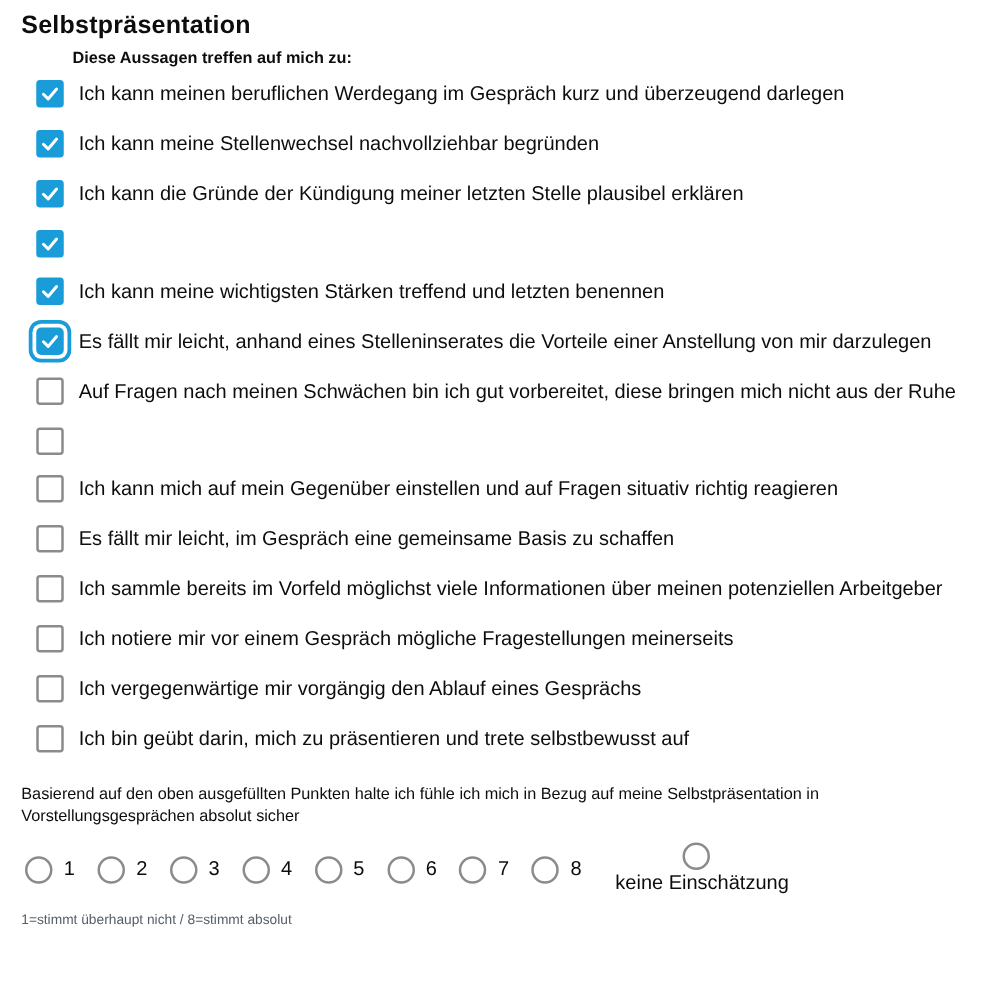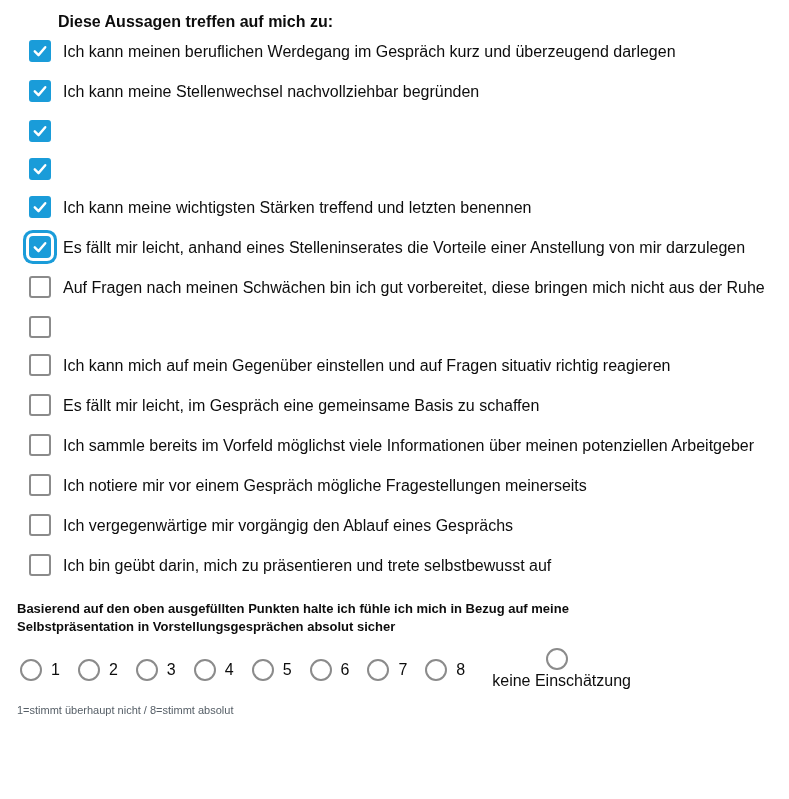--- a/index.html
+++ b/index.html
@@ -13,61 +13,62 @@
   body{
     width:789px;height:799px;overflow:hidden;
     font-family:"Liberation Sans","DejaVu Sans",sans-serif;
     color:var(--text);
   }
   .page{padding:8px 16px 0 17px;}
   .page-title{
     font-size:20px;font-weight:bold;line-height:24px;letter-spacing:.2px;
   }
   .page-subtitle{
-    font-size:16px;font-weight:bold;margin:6px 0 0 10px;line-height:16px;padding-left:31px;
+    font-size:13px;font-weight:bold;margin:6px 0 0 10px;line-height:16px;padding-left:31px;
   }
   .cb-list{
     margin:9px 0 0 12px;
     display:flex;flex-direction:column;gap:15px;
   }
   .cb-row{display:flex;align-items:flex-start;gap:12px;}
   .cb{
     flex:0 0 auto;width:22px;height:22px;margin-top:1px;
     border:2px solid var(--box-border);border-radius:3px;background:#fff;
     display:inline-flex;align-items:center;justify-content:center;
   }
   .cb.checked{border-color:var(--accent);background:var(--accent);}
   .cb.focused{box-shadow:0 0 0 3px #fff,0 0 0 6px var(--accent);border-radius:4px;}
   .cb svg{width:18px;height:18px;display:block;}
   .cb-label{
     font-size:16px;line-height:25px;max-width:707px;color:var(--text);
   }
   .rating-question{
     margin:22px 0 12px 0;
-    font-size:13px;font-weight:bold;line-height:18px;max-width:672px;
+    font-size:13px;font-weight:normal;line-height:18px;max-width:672px;
   }
   .radio-row{
     margin:10px 0 0 3px;
     display:flex;align-items:center;
   }
   .radio-opt{display:flex;align-items:center;margin-right:18px;}
   .radio-opt:last-child{margin-right:0;flex-direction:column;}
   .radio{
     flex:0 0 auto;width:22px;height:22px;border:2px solid var(--box-border);
     border-radius:50%;background:#fff;
   }
   .radio-label{font-size:16px;margin-left:9px;line-height:22px;}
   .rating-legend{
     margin-top:9px;font-size:11px;color:var(--legend);line-height:18px;
   }
 </style>
 </head>
 <body>
 
 <div class="page">
+  <h1 class="page-title">Selbstpräsentation</h1>
   <div class="page-subtitle">Diese Aussagen treffen auf mich zu:</div>
 
   <div class="cb-list">
       <div class="cb-row">
         <span class="cb checked">
           <svg viewBox="0 0 24 24">
             <polyline points="5,12.5 10,17.5 19,7" fill="none" stroke="#ffffff" stroke-width="3.2" stroke-linecap="round" stroke-linejoin="round"></polyline>
           </svg>
         </span>
         <span class="cb-label">Ich kann meinen beruflichen Werdegang im Gespräch kurz und überzeugend darlegen</span>
@@ -79,20 +80,21 @@
           </svg>
         </span>
         <span class="cb-label">Ich kann meine Stellenwechsel nachvollziehbar begründen</span>
       </div>
       <div class="cb-row">
         <span class="cb checked">
           <svg viewBox="0 0 24 24">
             <polyline points="5,12.5 10,17.5 19,7" fill="none" stroke="#ffffff" stroke-width="3.2" stroke-linecap="round" stroke-linejoin="round"></polyline>
           </svg>
         </span>
+        <span class="cb-label">Ich kann die Gründe der Kündigung meiner letzten Stelle plausibel erklären</span>
       </div>
       <div class="cb-row">
         <span class="cb checked">
           <svg viewBox="0 0 24 24">
             <polyline points="5,12.5 10,17.5 19,7" fill="none" stroke="#ffffff" stroke-width="3.2" stroke-linecap="round" stroke-linejoin="round"></polyline>
           </svg>
         </span>
       </div>
       <div class="cb-row">
         <span class="cb checked">

